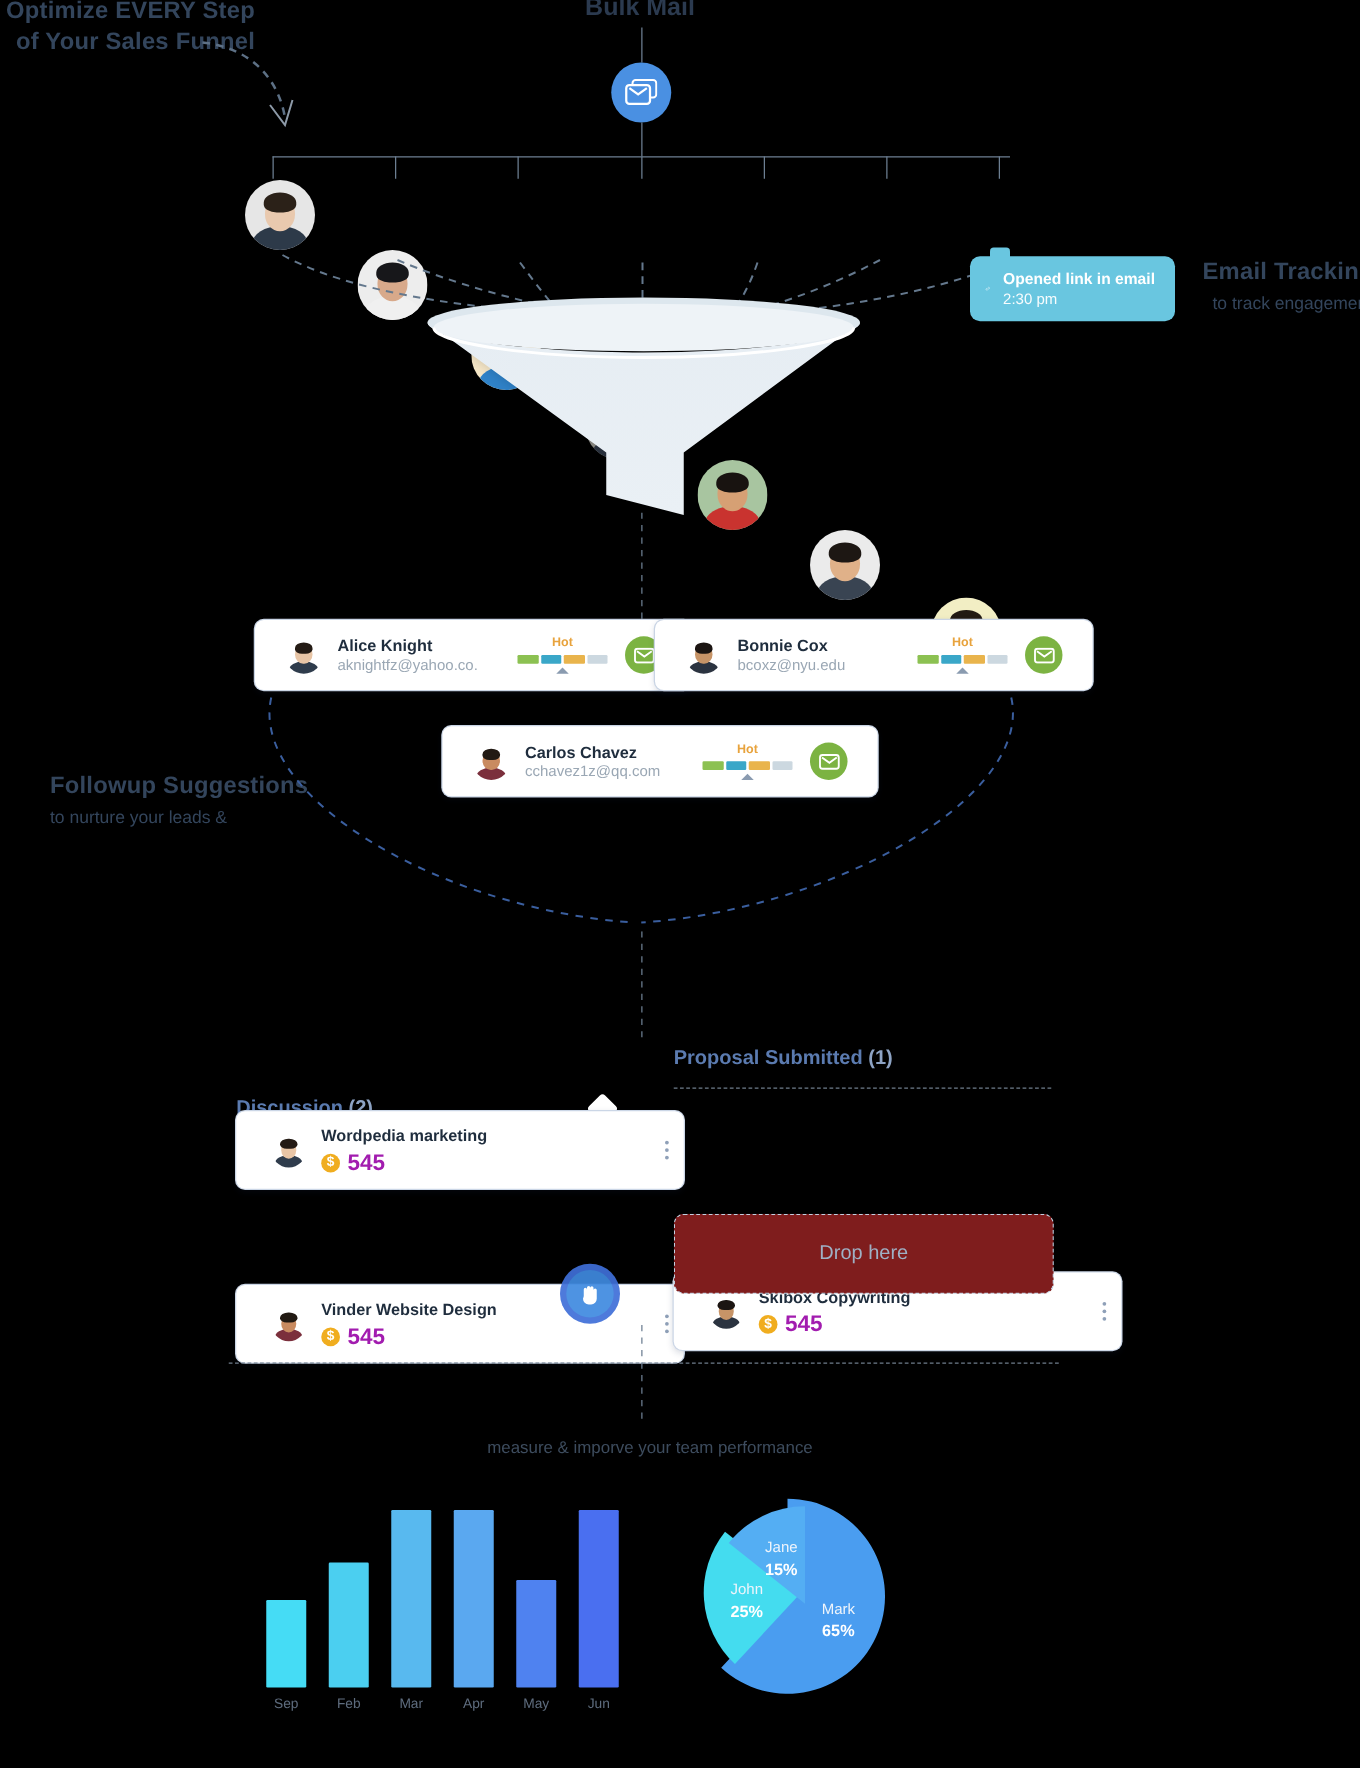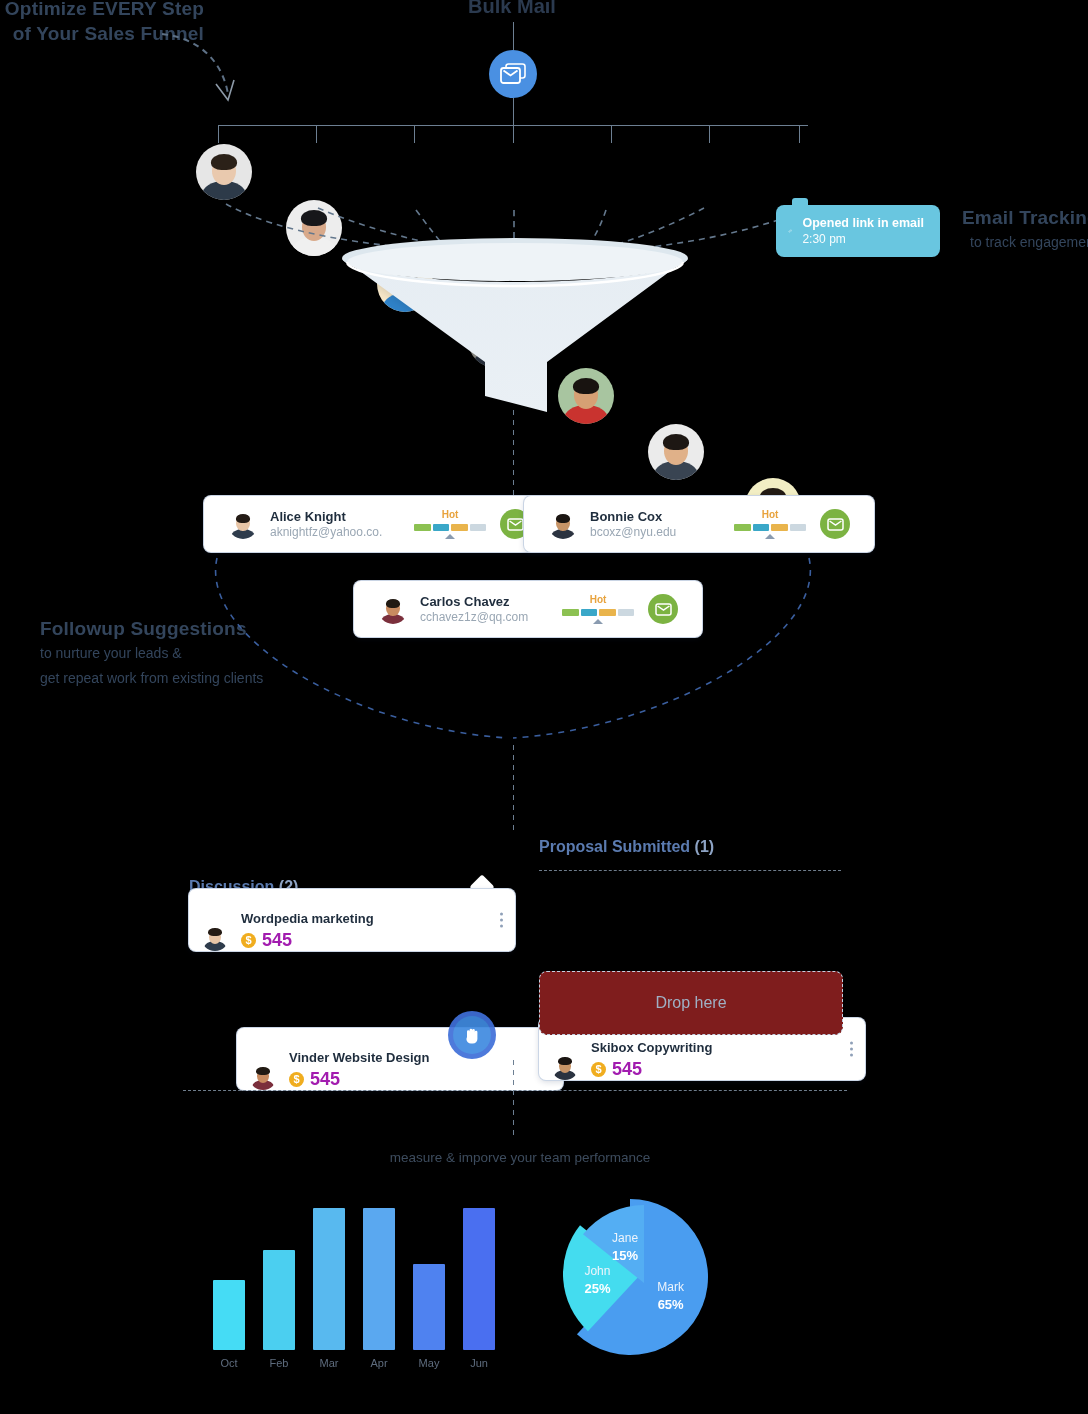--- a/index.html
+++ b/index.html
@@ -54,22 +54,22 @@
               border-bottom:5px solid #8a9bb0;margin:3px auto 0;}
   .mail-btn{width:30px;height:30px;border-radius:50%;background:#7cb342;flex:0 0 30px;
             display:flex;align-items:center;justify-content:center;margin-left:14px;}
 
   
   .kanban-title{color:#5b7bb0;font-size:16px;font-weight:700;}
   .kanban-title .cnt{color:#8da3c4;font-weight:600;}
   .dashed-row{border-top:1.5px dashed #6f7d8c;}
   .diamond{width:18px;height:18px;background:#fff;transform:rotate(45deg);border-radius:3px;
            box-shadow:0 1px 3px rgba(0,0,0,.3);}
-  .deal-card{background:#fff;border-radius:7px;height:62px;display:flex;align-items:flex-end;
-             padding:0 12px;box-shadow:0 0 0 1px #cbd6e6,0 2px 6px rgba(20,40,80,.18);position:relative;}
+  .deal-card{background:#fff;border-radius:7px;height:62px;display:flex;align-items:center;
+             padding:0 28px;box-shadow:0 0 0 1px #cbd6e6,0 2px 6px rgba(20,40,80,.18);position:relative;}
   .deal-av{width:28px;height:28px;border-radius:50%;overflow:hidden;flex:0 0 28px;position:relative;}
   .deal-body{margin-left:12px;}
   .deal-name{font-size:13px;font-weight:700;color:#1f2d3d;line-height:17px;}
   .deal-amt{display:flex;align-items:center;gap:6px;margin-top:3px;}
   .coin{width:15px;height:15px;border-radius:50%;background:#f0ad1f;color:#fff;font-size:11px;
         font-weight:700;display:flex;align-items:center;justify-content:center;line-height:1;}
   .amt-val{font-size:18px;color:#a21caf;font-weight:600;}
   .dots{position:absolute;right:12px;top:50%;transform:translateY(-50%);
         display:flex;flex-direction:column;gap:3px;}
   .dots i{width:3px;height:3px;border-radius:50%;background:#8fa0b8;display:block;}
@@ -324,21 +324,20 @@
           <rect x="1" y="1" width="15" height="11" rx="2" fill="none" stroke="#fff" stroke-width="1.5"></rect>
           <path d="M2.6,3 L8.5,7.2 L14.4,3" stroke="#fff" stroke-width="1.5" fill="none"></path>
         </svg>
       </div>
       </div>
     </div>
 
   <div class="abs" style="left:40px;top:616px;width:330px;">
     <div class="ann-head">Followup Suggestions</div>
     <div class="ann-sub">to nurture your leads &amp;</div>
-    <div class="ann-sub">get repeat work from existing clients</div>
   </div>
 
   <svg class="abs" style="left:195px;top:548px;" width="640" height="205">
     <g stroke="#3a5e9e" stroke-width="1.6" fill="none" stroke-dasharray="6 6">
       <path d="M22,10 C4,90 160,180 312,190"></path>
       <path d="M614,10 C632,90 470,180 318,190"></path>
     </g>
   </svg>
 
   <svg class="abs" style="left:512px;top:745px;" width="4" height="85">
@@ -367,21 +366,21 @@
             <span class="coin">$</span>
             <span class="amt-val">545</span>
           </div>
         </div>
         <div class="dots">
           <i></i>
           <i></i>
           <i></i>
         </div>
       </div>
-      <div class="abs deal-card" style="left: 189px; top: 966px; width: 302px; margin-left: 48px;">
+      <div class="abs deal-card" style="left: 189px; top: 966px; width: 302px;">
         <div class="deal-av">
           <div class="face" style="background:#f2eec4">
     <div class="av-body" style="left:2.8000000000000003px;top:18.48px;width:22.400000000000002px;height:14px;background:#7b2f3c"></div>
     <div class="av-head" style="left:7.840000000000001px;top:6.72px;width:12.32px;height:14px;background:#c98b60"></div>
     <div class="av-head" style="left:7.28px;top:4.760000000000001px;width:13.44px;height:8.4px;background:#221a13;border-radius:50% 50% 40% 40%"></div>
   </div>
         </div>
         <div class="deal-body">
           <div class="deal-name">Vinder Website Design</div>
           <div class="deal-amt">
@@ -456,21 +455,21 @@
           <div class="bar" style="height: 141.6px; background: rgb(90, 168, 240);"></div>
         </div>
         <div class="bar-col">
           <div class="bar" style="height: 86.4px; background: rgb(79, 130, 240);"></div>
         </div>
         <div class="bar-col">
           <div class="bar" style="height: 141.6px; background: rgb(74, 111, 240);"></div>
         </div>
       </div>
     <div class="bar-labels" id="bar-labels">
-        <div class="bar-lab">Oct</div>
+        <div class="bar-lab">Sep</div>
         <div class="bar-lab">Feb</div>
         <div class="bar-lab">Mar</div>
         <div class="bar-lab">Apr</div>
         <div class="bar-lab">May</div>
         <div class="bar-lab">Jun</div>
       </div>
   </div>
 
   <div class="abs" style="left:545px;top:1185px;">
     <svg width="200" height="180" viewBox="0 0 200 180" id="pie-svg">

